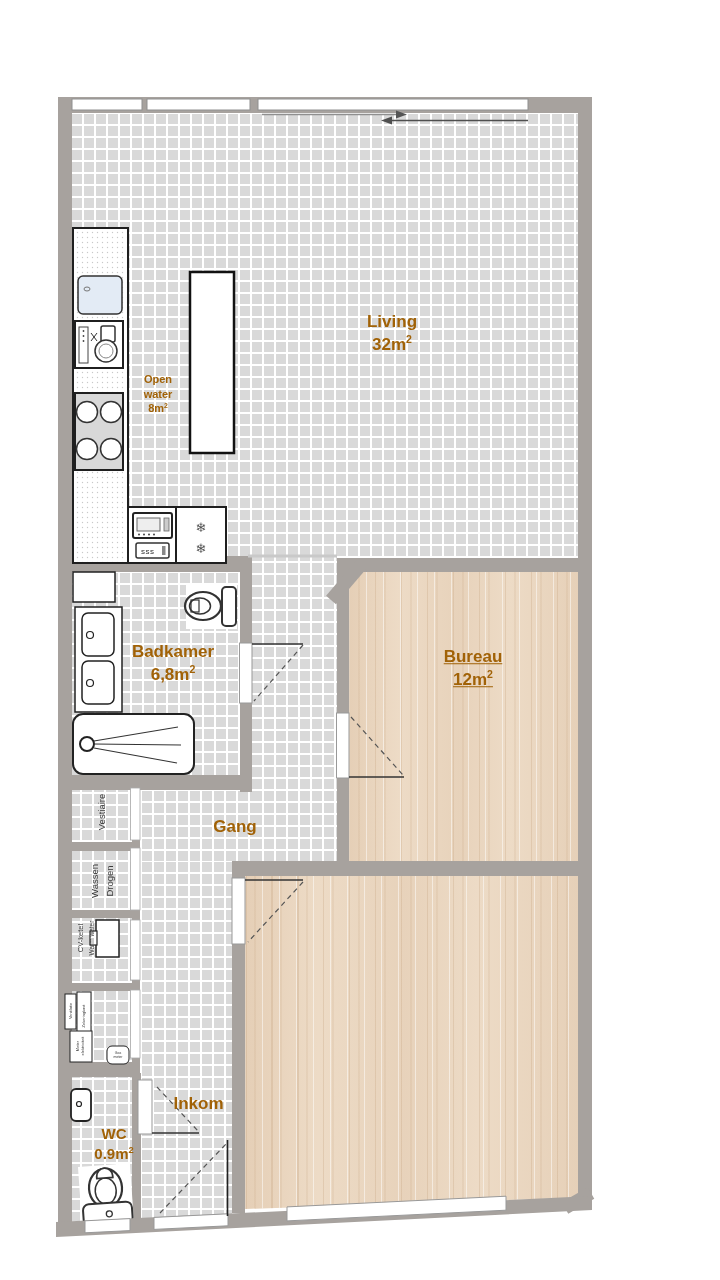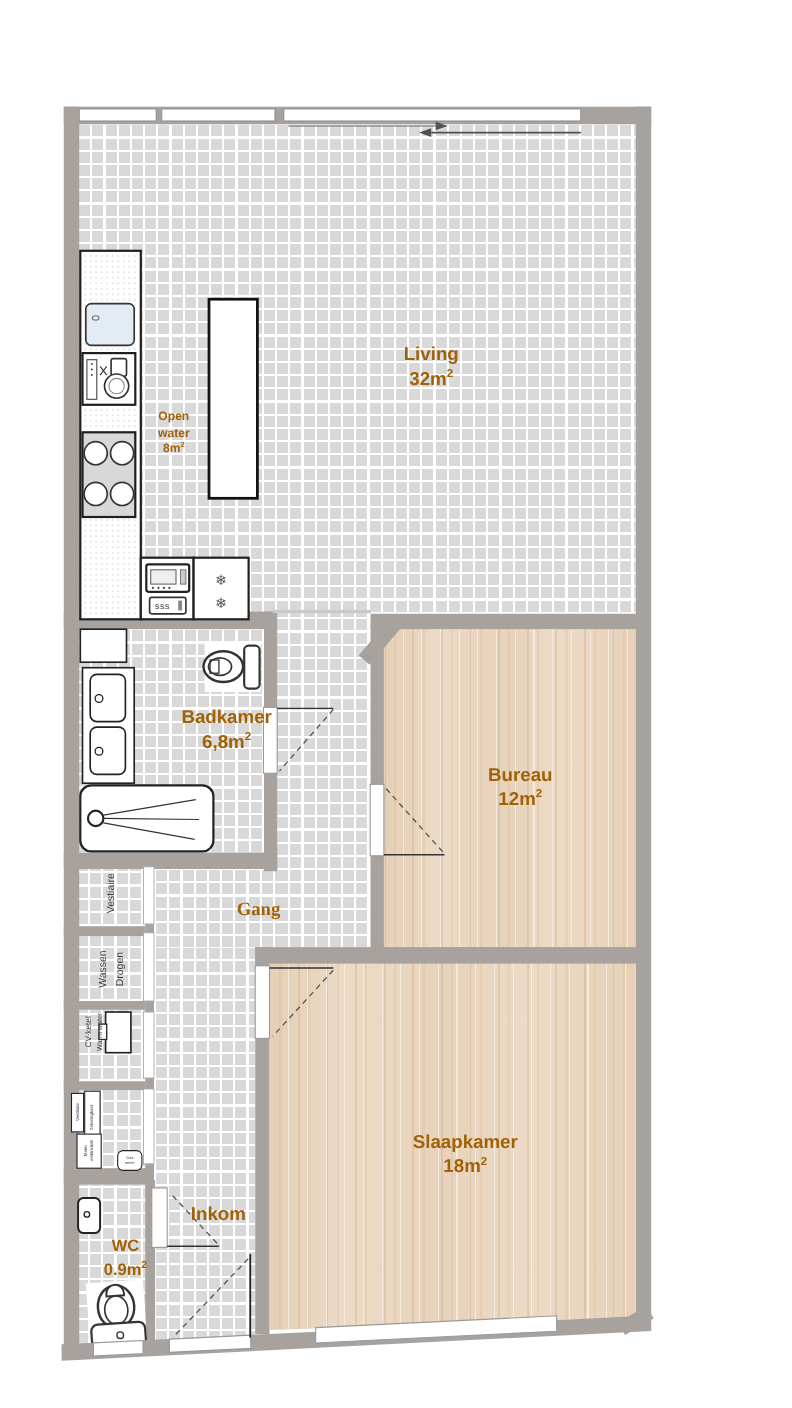--- a/index.html
+++ b/index.html
@@ -220,38 +220,34 @@
     <div>Living</div>
     <div><span>32m</span><sup>2</sup></div>
   </div>
 
   <div class="label" style="left:158px;top:394px;font-size:11px;">
     <div>Open</div>
     <div>water</div>
     <div><span>8m</span><sup>2</sup></div>
   </div>
 
-  <div class="label" style="left:173px;top:664px;margin-left:33px;">
+  <div class="label" style="left:173px;top:664px;">
     <div>Badkamer</div>
     <div><span>6,8m</span><sup>2</sup></div>
   </div>
 
-  <div class="label" style="left:473px;top:716px;">
+  <div class="label" style="left:473px;top:669px;text-decoration:underline;">
     <div>Bureau</div>
     <div><span>12m</span><sup>2</sup></div>
   </div>
 
-  <div class="label" style="left:235px;top:827px;font-family:Liberation Serif, serif;">
+  <div class="label" style="left:235px;top:827px;">
     <div>Gang</div>
   </div>
 
-  <div class="label" style="left:423px;top:1050px;">
-    <div>Slaapkamer</div>
-    <div><span>18m</span><sup>2</sup></div>
-  </div>
 
   <div class="label" style="left:190px;top:1104px;padding-left:17px;">
     <div>Inkom</div>
   </div>
 
   <div class="label" style="left:114px;top:1144px;font-size:15px;">
     <div>WC</div>
     <div><span>0.9m</span><sup>2</sup></div>
   </div>
 

